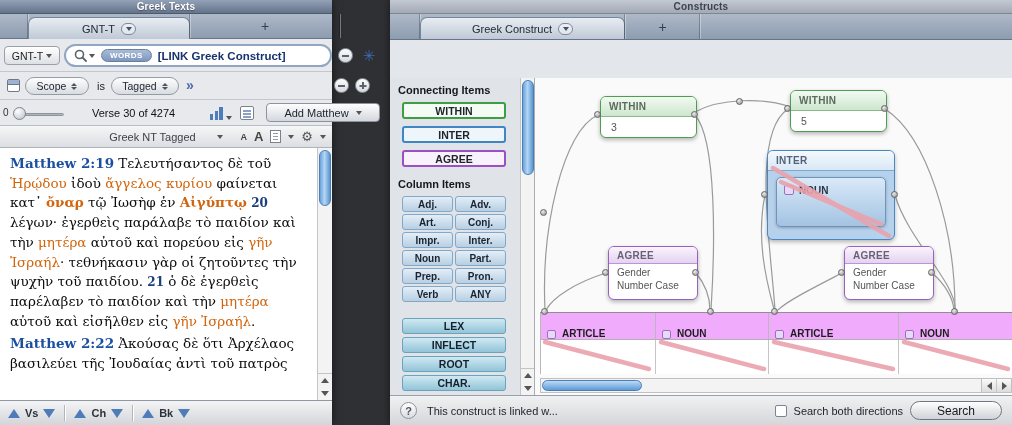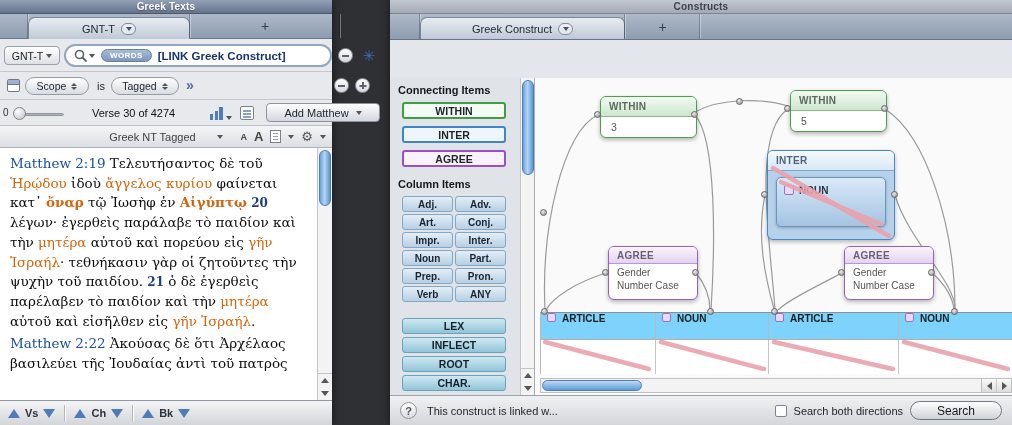--- a/index.html
+++ b/index.html
@@ -64,21 +64,21 @@
   .ph-right{position:absolute;right:6px;top:0;height:100%;display:flex;align-items:center;gap:7px}
   .font-a.small{font-size:9px;font-weight:bold;color:#444}
   .font-a.large{font-size:13px;font-weight:bold;color:#444}
   .page-icon{position:relative;width:11px;height:13px;border:1px solid #7a828e;background:#fff}
   .page-icon::before{content:"";position:absolute;left:2px;right:2px;top:2px;height:1px;background:#99a;box-shadow:0 3px 0 #99a,0 6px 0 #99a}
   .gear-icon::before{content:"\2699";font-size:13px;color:#555}
 
   .text-pane{position:absolute;top:148px;left:0;right:0;bottom:25px;background:#fff}
   .greek{position:absolute;left:0;top:0;right:15px;bottom:0;padding:6px 4px 0 10px;font-family:"DejaVu Serif",serif;font-size:13.5px;line-height:1.46;color:#0d0d0d;overflow:hidden}
   .gk-para{margin-bottom:3px}
-  .gk-ref{color:#1b4fa0;font-weight:normal}
+  .gk-ref{color:#1b4fa0;font-weight:bold}
   .gk-num{color:#1b3f78;font-weight:bold;font-size:12px}
   .gk-hit{color:#d2650d}
   .gk-hitb{color:#d2650d;font-weight:bold}
   .vscroll{position:absolute;top:0;right:0;width:15px;bottom:0;background:#f3f3f3;border-left:1px solid #c4c4c4}
   .vthumb{position:absolute;left:1px;top:2px;width:12px;height:56px;border-radius:7px;background:linear-gradient(90deg,#66a3dd,#b4d6f4 45%,#5795d0);border:1px solid #4d7fb5}
   .vs-arrows{position:absolute;left:0;right:0;bottom:0;height:27px;border-top:1px solid #c4c4c4}
   .sa{height:13px;display:flex;align-items:center;justify-content:center}
   .sa-up::after{content:"";width:0;height:0;border-left:4px solid transparent;border-right:4px solid transparent;border-bottom:5px solid #555}
   .sa-dn::after{content:"";width:0;height:0;border-left:4px solid transparent;border-right:4px solid transparent;border-top:5px solid #555}
 
@@ -117,21 +117,21 @@
   .cv-inter{border:1.5px solid #4788c2;background:#b6d1ec}
   .cv-inter .head{background:linear-gradient(#f4f9fd,#d8e8f5);border-bottom:1px solid #7fa8cc;color:#55637a}
   .inter-item{position:absolute;left:8px;right:8px;top:26px;height:50px;border:1px solid #6f94b8;border-radius:5px;background:linear-gradient(#d9e9f8,#a3c3e2);box-shadow:0 1px 3px rgba(0,0,0,.25);display:flex;align-items:flex-start;padding:7px 0 0 7px;gap:5px;font-size:10px;font-weight:bold;color:#2b3442}
   .cv-agree{border:1.5px solid #9a5fc0}
   .cv-agree .head{height:17px;background:linear-gradient(#f9f4fc,#e4d3f0);border-bottom:1px solid #bb96d6;color:#6a5f78}
   .cv-agree .body{font-size:10px;color:#555;padding:3px 0 0 8px;line-height:1.25;white-space:pre-line}
   .sq{display:inline-block;width:10px;height:10px;border:1.5px solid #9b6fc4;background:#e9d9f6;border-radius:2px;flex:0 0 auto}
   .dot{position:absolute;width:7px;height:7px;border-radius:50%;background:radial-gradient(circle at 35% 30%,#eee,#8a8a8a);border:1px solid #666;z-index:22}
 
   .col-area{position:absolute;left:5px;top:234px;width:472px;height:62px;z-index:5;border-top:1px solid #8f8f8f;border-left:1px solid #b8b8b8}
-  .col-head{position:absolute;top:0;height:27px;background:#7dd3fc;border-right:1px solid #b8b8b8;border-bottom:1px solid #b0b0b0;display:flex;align-items:flex-start;gap:6px;padding-left:6px;font-size:10px;font-weight:bold;color:#1d1d1d}
+  .col-head{position:absolute;top:0;height:27px;background:#f0abfc;border-right:1px solid #b8b8b8;border-bottom:1px solid #b0b0b0;display:flex;align-items:flex-end;gap:6px;padding-left:6px;font-size:10px;font-weight:bold;color:#1d1d1d}
   .col-body{position:absolute;top:27px;height:34px;background:#fff;border-right:1px solid #c5c5c5}
 
   .hscroll{position:absolute;left:5px;right:0;top:300px;height:15px;background:#f3f3f3;border:1px solid #c0c0c0;z-index:40}
   .hthumb{position:absolute;left:1px;top:1px;width:100px;height:11px;border-radius:6px;background:linear-gradient(#bcdaf6,#5f9bd6);border:1px solid #4d7fb5}
   .h-arrows{position:absolute;right:0;top:0;height:100%;width:30px;display:flex;border-left:1px solid #c0c0c0}
   .ha{flex:1;display:flex;align-items:center;justify-content:center;background:linear-gradient(#fafafa,#dcdcdc)}
   .ha + .ha{border-left:1px solid #c8c8c8}
   .ha-left::after{content:"";width:0;height:0;border-top:4px solid transparent;border-bottom:4px solid transparent;border-right:5px solid #555}
   .ha-right::after{content:"";width:0;height:0;border-top:4px solid transparent;border-bottom:4px solid transparent;border-left:5px solid #555}
 

